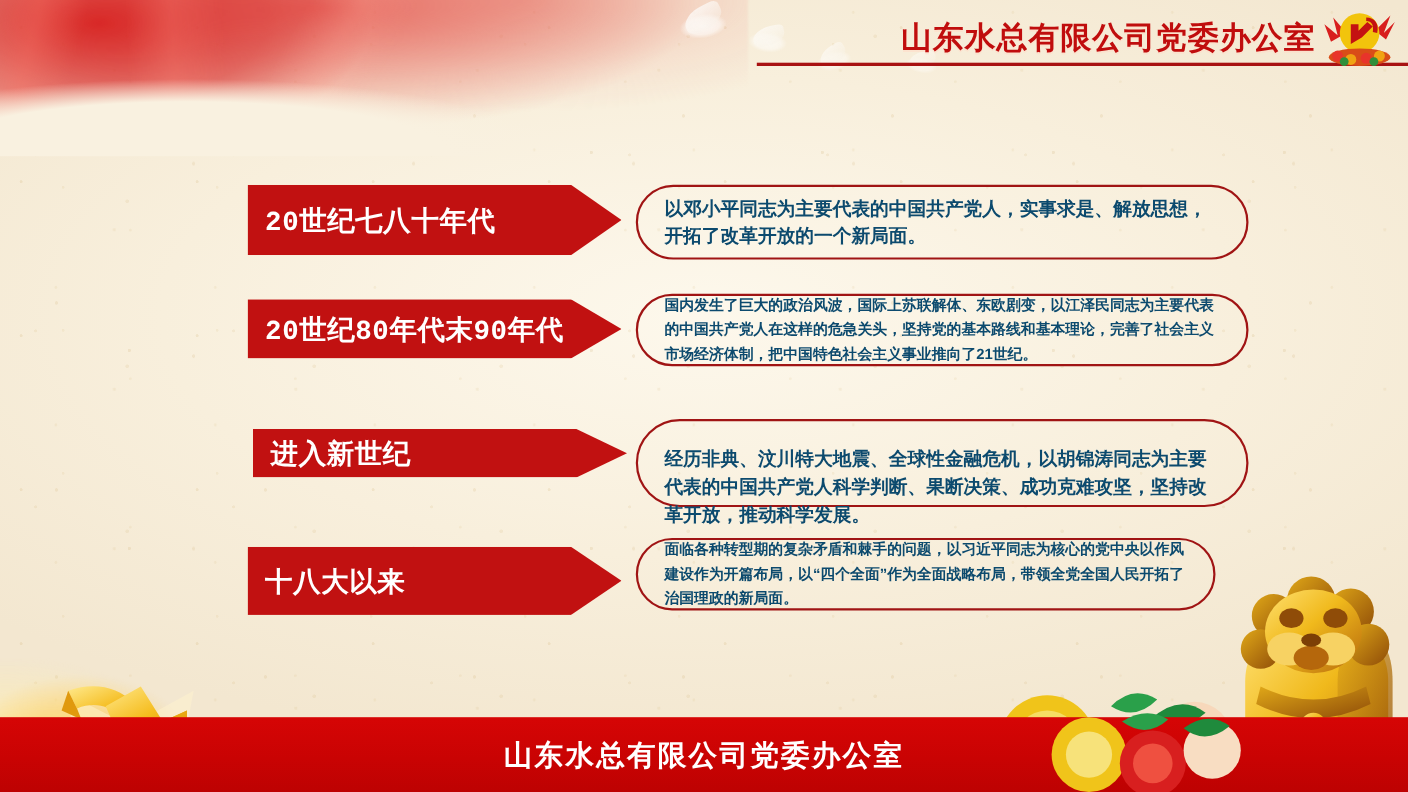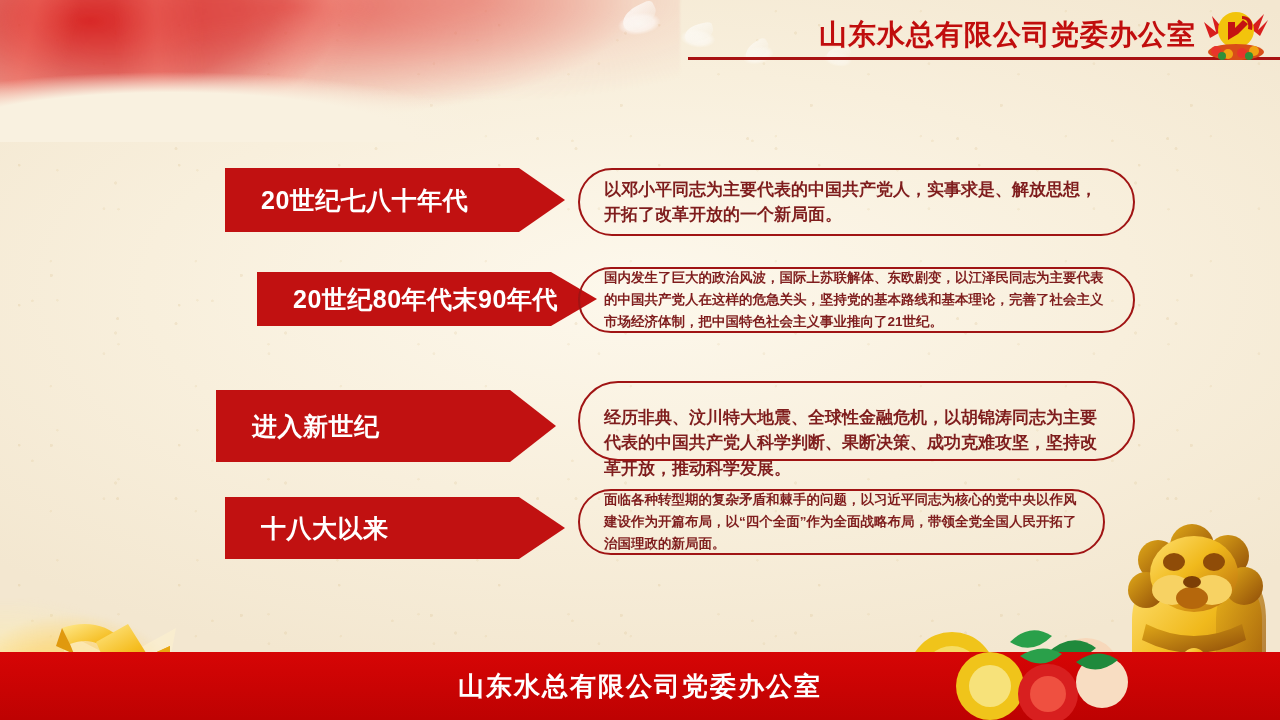--- a/index.html
+++ b/index.html
@@ -133,35 +133,36 @@
     position: absolute;
     background: #c11111;
     display: flex;
     align-items: center;
     clip-path: polygon(0 0, calc(100% - 46px) 0, 100% 50%, calc(100% - 46px) 100%, 0 100%);
   }
   .arrow-label {
     color: #ffffff;
     font-weight: bold;
     white-space: nowrap;
-    padding-left: 36px;
+    padding-left: 16px;
     letter-spacing: .5px;
+    font-family: Liberation Mono, monospace;
   }
 
   .bubble {
     position: absolute;
     border: 2.5px solid #a01414;
     border-radius: 44px;
     box-sizing: border-box;
     display: flex;
     align-items: center;
     background: transparent;
   }
   .bubble-text {
-    color: #7f1d1d;
+    color: #0c4a6e;
     font-weight: bold;
     padding: 0 22px 0 24px;
     width: 100%;
     box-sizing: border-box;
   }
 
   
   .emblem-bl {
     position: absolute;
     left: 0;
@@ -285,30 +286,30 @@
   <div class="row">
     <div class="arrow" style="left:225px; top:168px; width:340px; height:64px;">
       <span class="arrow-label" style="font-size:25px;">20世纪七八十年代</span>
     </div>
     <div class="bubble" style="left:578px; top:168px; width:557px; height:68px;">
       <span class="bubble-text" style="font-size:17px; line-height:1.5;">以邓小平同志为主要代表的中国共产党人，实事求是、解放思想，开拓了改革开放的一个新局面。</span>
     </div>
   </div>
 
   <div class="row">
-    <div class="arrow" style="left:225px; top:272px; width:340px; height:54px;margin-left:32px;">
+    <div class="arrow" style="left:225px; top:272px; width:340px; height:54px;">
       <span class="arrow-label" style="font-size:25px;">20世纪80年代末90年代</span>
     </div>
     <div class="bubble" style="left:578px; top:267px; width:557px; height:66px; border-radius:38px;">
       <span class="bubble-text" style="font-size:13.5px; line-height:1.65;">国内发生了巨大的政治风波，国际上苏联解体、东欧剧变，以江泽民同志为主要代表的中国共产党人在这样的危急关头，坚持党的基本路线和基本理论，完善了社会主义市场经济体制，把中国特色社会主义事业推向了21世纪。</span>
     </div>
   </div>
 
   <div class="row">
-    <div class="arrow" style="left:216px; top:390px; width:340px; height:72px;text-align:center;">
+    <div class="arrow" style="left:230px; top:390px; width:340px; height:44px;text-align:center;">
       <span class="arrow-label" style="font-size:25px;">进入新世纪</span>
     </div>
     <div class="bubble" style="left:578px; top:381px; width:557px; height:80px;">
       <span class="bubble-text" style="font-size:17px; line-height:1.5;margin-top:44px;">经历非典、汶川特大地震、全球性金融危机，以胡锦涛同志为主要代表的中国共产党人科学判断、果断决策、成功克难攻坚，坚持改革开放，推动科学发展。</span>
     </div>
   </div>
 
   <div class="row">
     <div class="arrow" style="left:225px; top:497px; width:340px; height:62px;">
       <span class="arrow-label" style="font-size:25px;">十八大以来</span>

